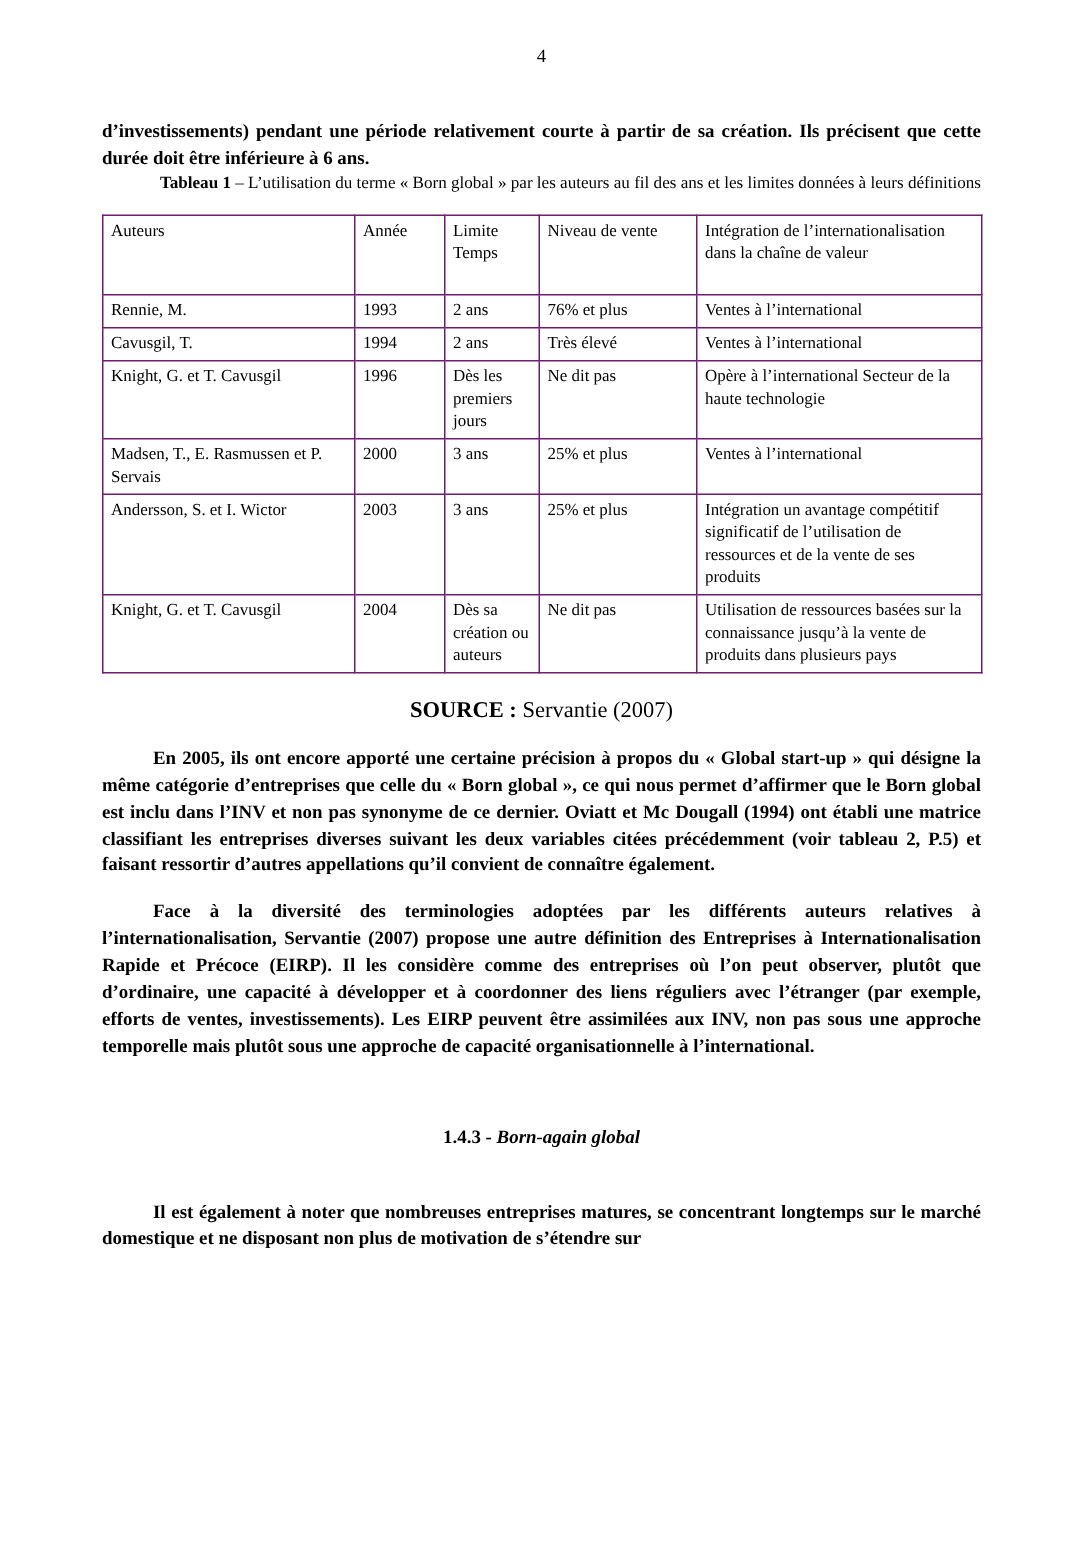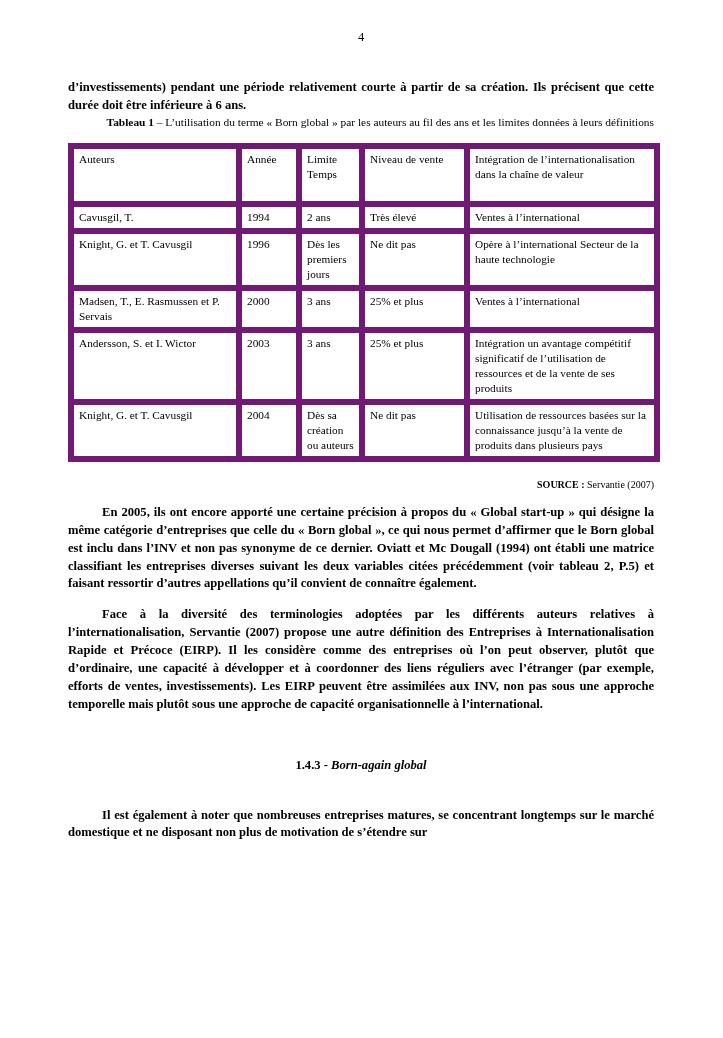--- a/index.html
+++ b/index.html
@@ -57,36 +57,36 @@
   .table-caption .strong {
     font-weight: bold;
   }
   table.data-table {
     border-collapse: collapse;
     width: 100%;
     table-layout: fixed;
     font-size: 11.3px;
   }
   table.data-table td {
-    border: 6px solid #701a75;
+    border: 1px solid #701a75;
     vertical-align: top;
     padding: 3px 5px 3px 5px;
     line-height: 1.33;
   }
   .col-0 { width: 168px; }
   .col-1 { width: 60px; }
   .col-2 { width: 63px; }
   .col-3 { width: 105px; }
   .col-4 { width: 190px; }
 
   .source-line {
     margin-top: 17px;
     margin-bottom: 14px;
-    font-size: 10px;
-    text-align: right;
+    font-size: 15px;
+    text-align: center;
   }
   .source-line .label {
     font-weight: bold;
   }
   .spacer-sm { height: 13px; }
 
   .section-heading {
     text-align: center;
     font-size: 12.6px;
     font-weight: bold;
@@ -122,20 +122,27 @@
           <col class="col-3">
           <col class="col-4">
       </colgroup>
       <tbody>
         <tr>
           <td class="tall-cell">Auteurs</td>
           <td>Année</td>
           <td>Limite Temps</td>
           <td>Niveau de vente</td>
           <td>Intégration de l’internationalisation dans la chaîne de valeur</td>
+        </tr>
+        <tr>
+          <td>Rennie, M.</td>
+          <td>1993</td>
+          <td>2 ans</td>
+          <td>76% et plus</td>
+          <td>Ventes à l’international</td>
         </tr>
         <tr>
           <td>Cavusgil, T.</td>
           <td>1994</td>
           <td>2 ans</td>
           <td>Très élevé</td>
           <td>Ventes à l’international</td>
         </tr>
         <tr>
           <td>Knight, G. et T. Cavusgil</td>

